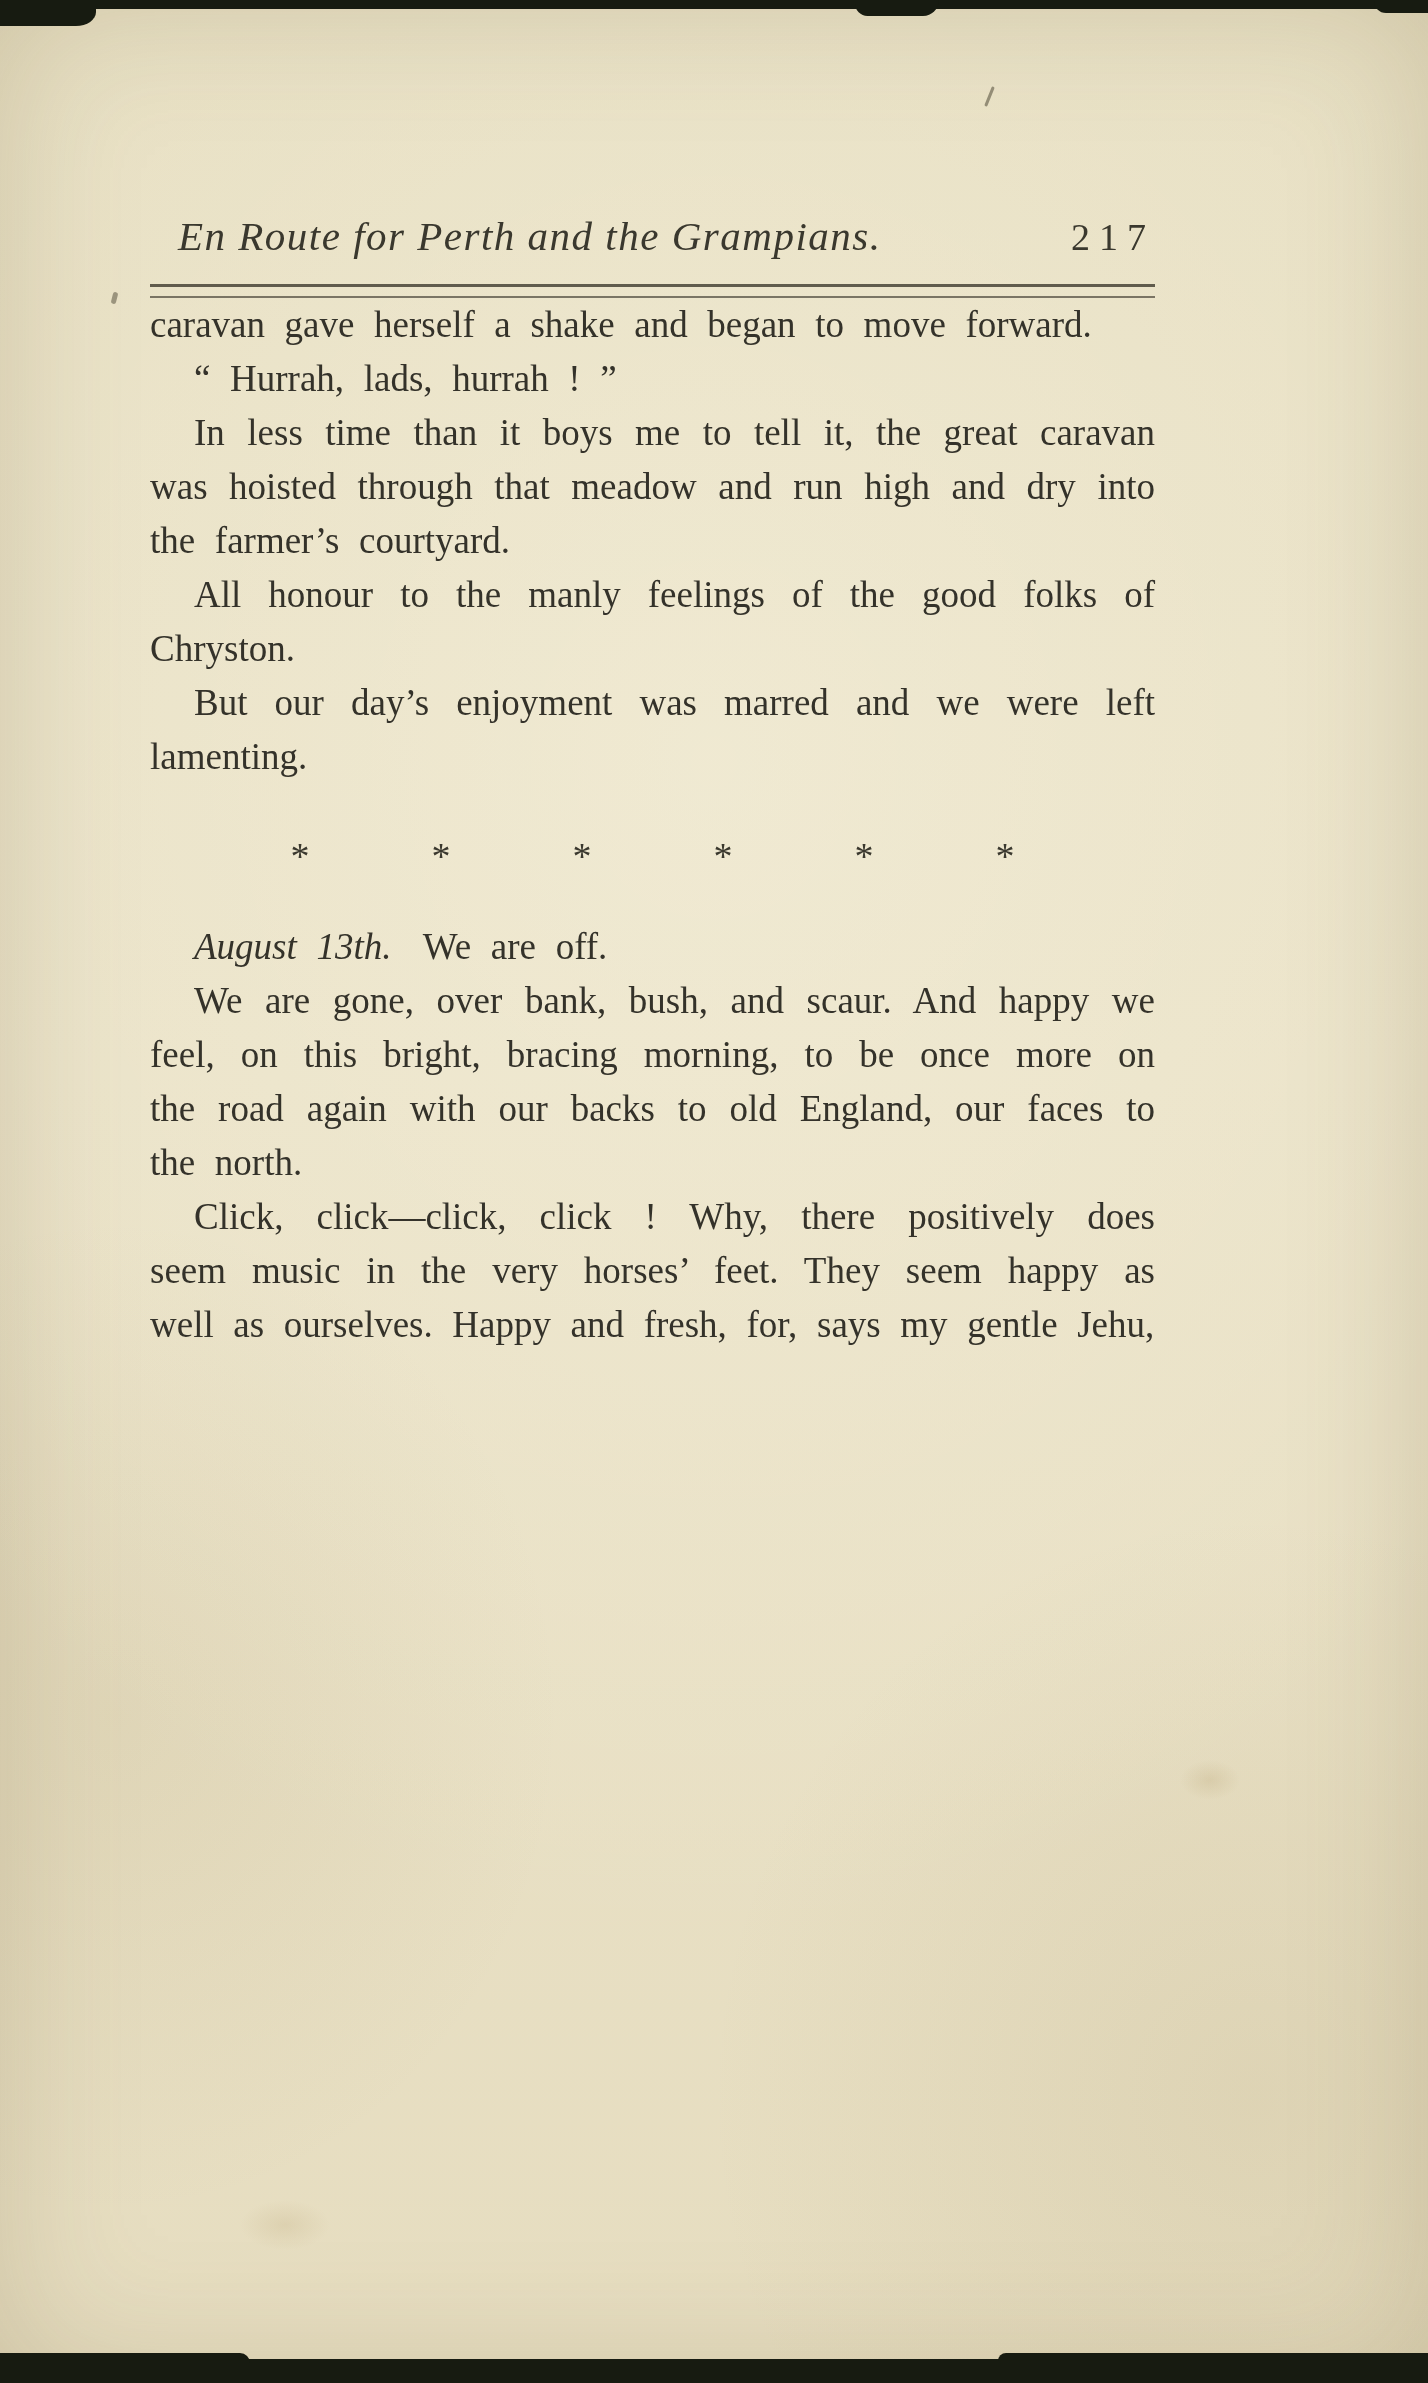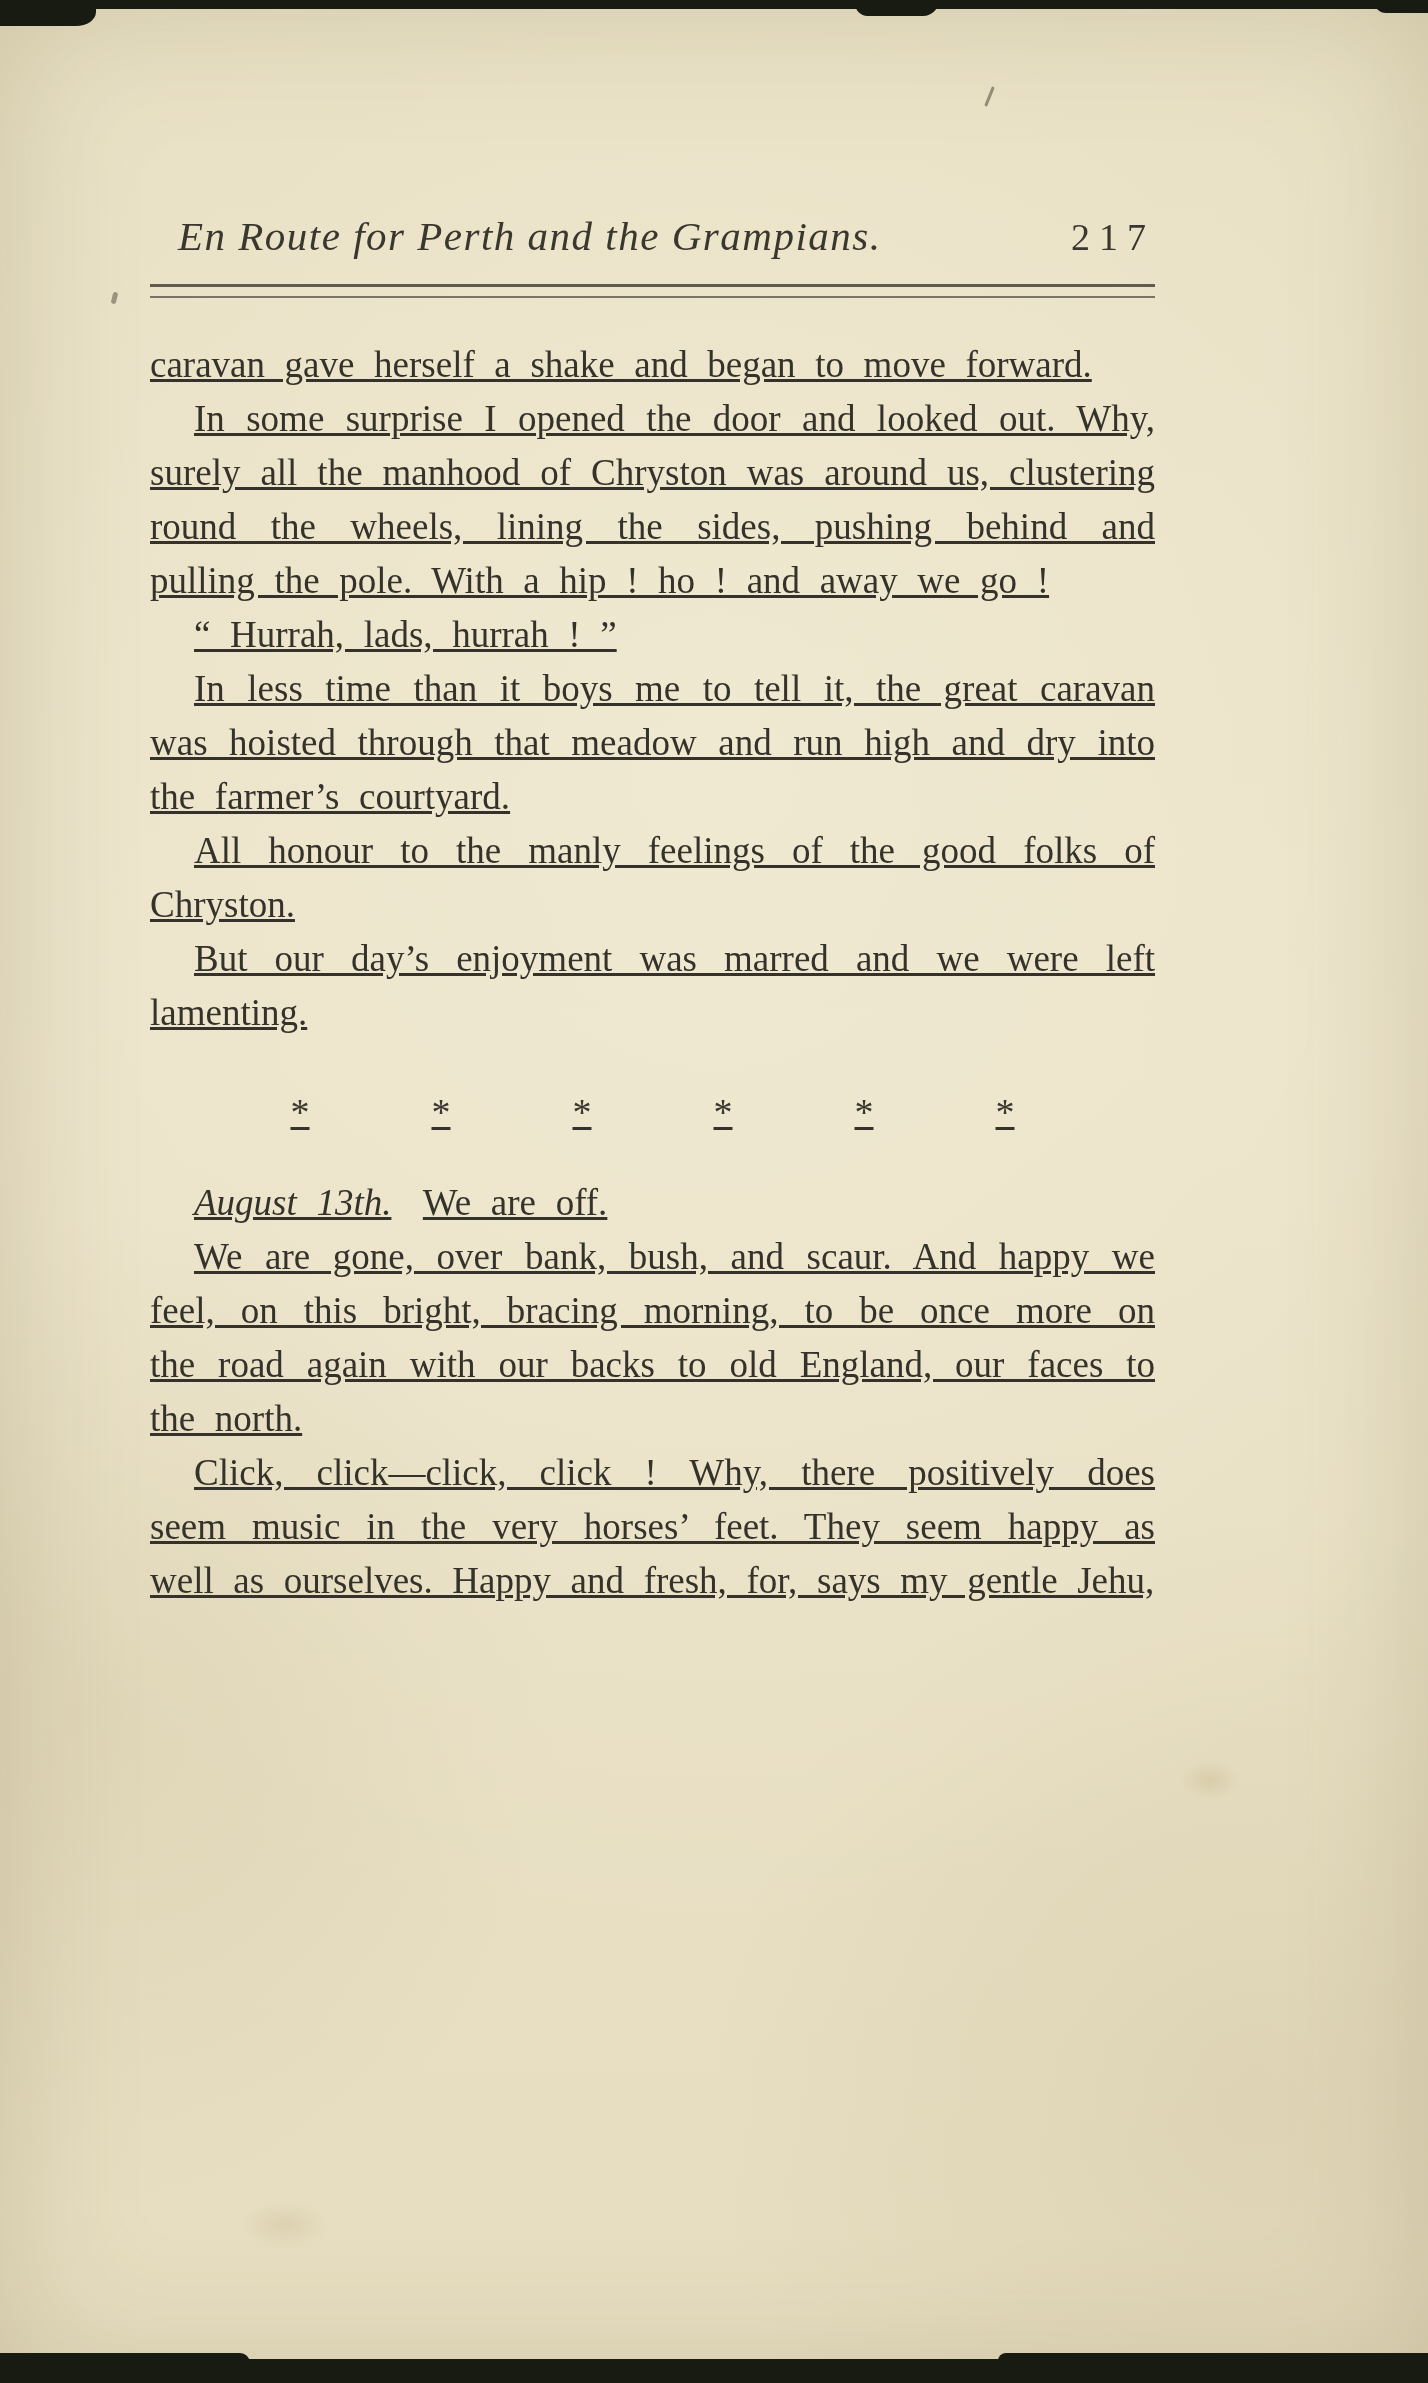--- a/index.html
+++ b/index.html
@@ -81,27 +81,25 @@
   }
 
   .header-rule {
     margin-top: 24px;
     height: 9px;
     border-top: 3px solid rgba(62,58,46,0.80);
     border-bottom: 2px solid rgba(62,58,46,0.65);
   }
 
   .text-block {
-    margin-top: 40px;
     font-size: 37px;
     line-height: 54px;
     word-spacing: 0.28em;
     text-align: justify;
     color: #34322a;
-    text-decoration: underline;
   }
   .text-block p {
     margin: 0;
     text-indent: 44px;
   }
   .text-block p.noindent {
     text-indent: 0;
   }
   .date-lead {
     font-style: italic;
@@ -142,21 +140,20 @@
 
     <div class="running-header">
       <span class="running-title">En Route for Perth and the Grampians.</span>
       <span class="page-number">217</span>
     </div>
 
     <div class="header-rule"></div>
 
     <div class="text-block">
       <p class="noindent">caravan gave herself a shake and began to move forward.</p>
-      <p>In some surprise I opened the door and looked out. Why, surely all the manhood of Chryston was around us, clustering round the wheels, lining the sides, pushing behind and pulling the pole. With a hip&nbsp;! ho&nbsp;! and away we go&nbsp;!</p>
       <p>“&nbsp;Hurrah, lads, hurrah&nbsp;!&nbsp;”</p>
       <p>In less time than it boys me to tell it, the great caravan was hoisted through that meadow and run high and dry into the farmer’s courtyard.</p>
       <p>All honour to the manly feelings of the good folks of Chryston.</p>
       <p>But our day’s enjoyment was marred and we were left lamenting.</p>
 
       <div class="separator-row">
         <span>*</span>
         <span>*</span>
         <span>*</span>
         <span>*</span>

